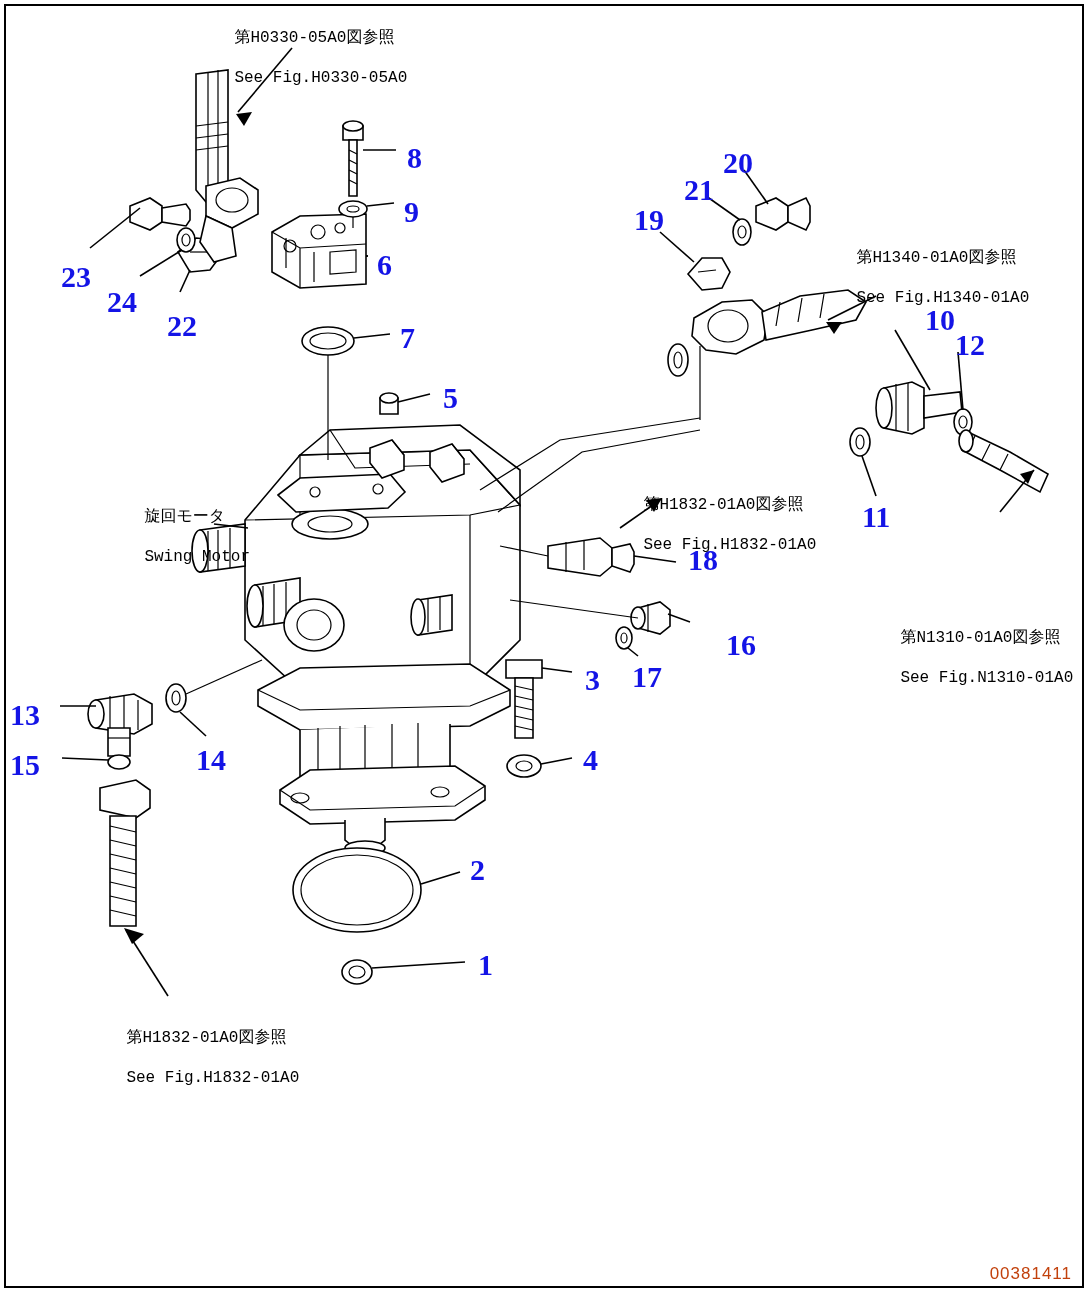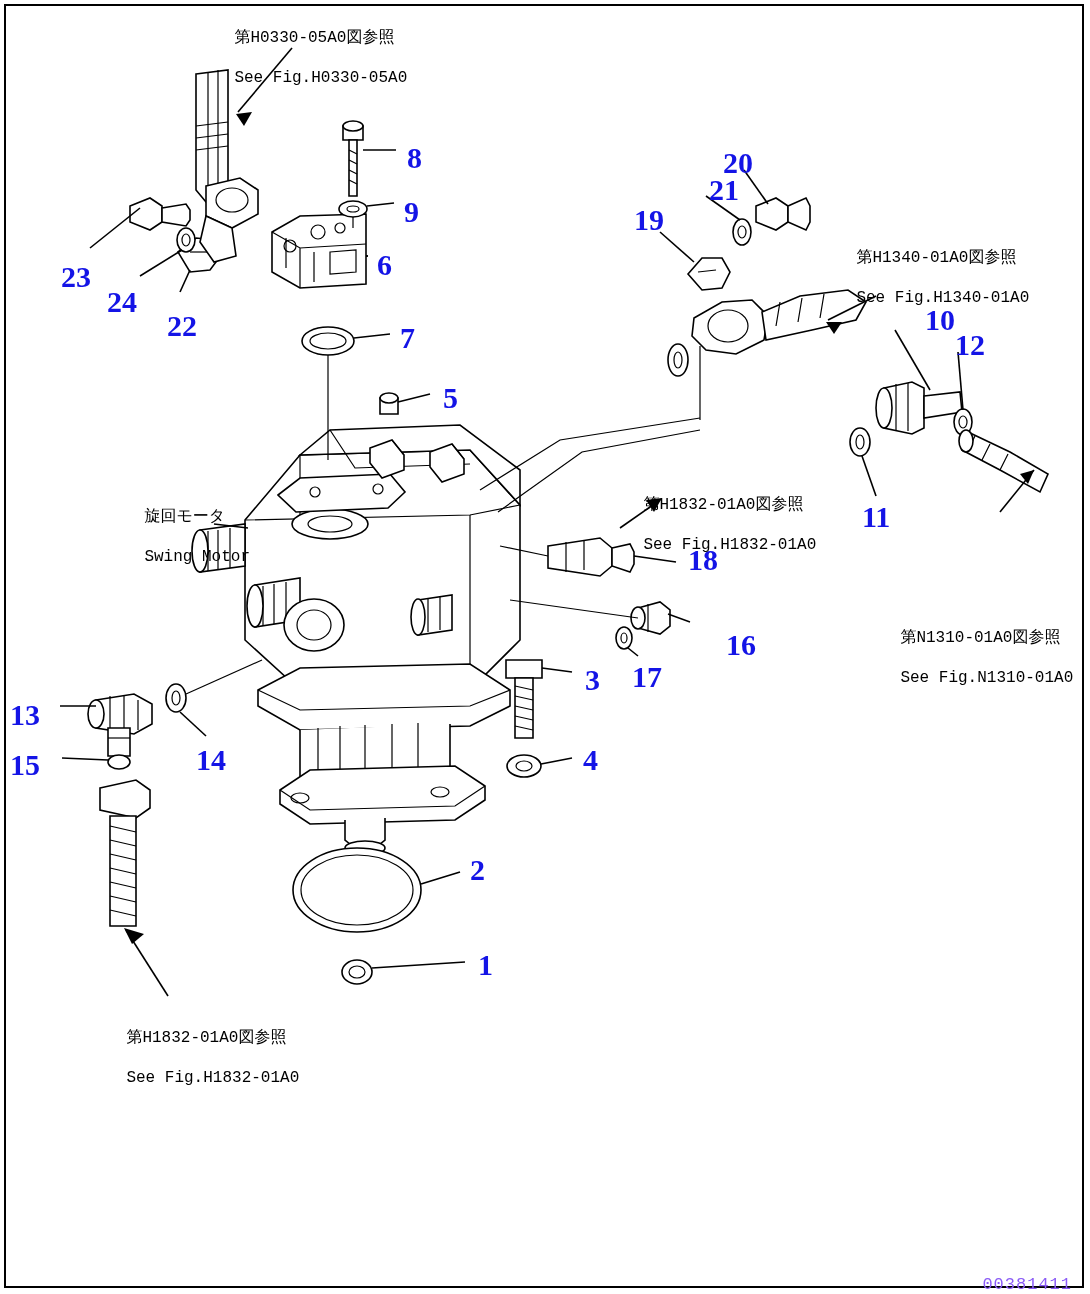--- a/index.html
+++ b/index.html
@@ -2,21 +2,21 @@
 <html><head>
 <meta charset="utf-8">
 <style>
   html,body{margin:0;padding:0;background:#ffffff;}
   body{width:1090px;height:1294px;position:relative;font-family:"Liberation Sans",sans-serif;overflow:hidden;}
   #sheet{position:absolute;inset:0;}
   .frame{position:absolute;left:4px;top:4px;width:1080px;height:1284px;border:2px solid #000;box-sizing:border-box;}
   .callout{position:absolute;color:#1414e6;font-weight:bold;font-size:30px;font-family:"Liberation Serif",serif;letter-spacing:0px;line-height:1;white-space:nowrap;}
   .note{position:absolute;color:#000;font-size:15px;font-family:"Liberation Mono",monospace;line-height:1.25;white-space:pre;}
   .note.big{font-size:16px;}
-  .docid{position:absolute;right:18px;bottom:0;color:#8b5cf6;font-size:17px;font-family:Liberation Mono, monospace;letter-spacing:1px;}
+  .docid{position:absolute;right:18px;bottom:10px;color:#c2410c;font-size:17px;font-family:Liberation Sans, sans-serif;letter-spacing:1px;}
   svg{position:absolute;left:0;top:0;width:1090px;height:1294px;}
   .ln{stroke:#000;stroke-width:1.6;fill:none;}
   .thin{stroke:#000;stroke-width:1.2;fill:none;}
   .fillw{fill:#ffffff;stroke:#000;stroke-width:1.6;}
 </style>
 </head>
 <body>
 
 <div id="sheet">
 
@@ -247,21 +247,21 @@
   <div class="callout" style="left:862px;top:502px;">11</div>
   <div class="callout" style="left:955px;top:330px;">12</div>
   <div class="callout" style="left:10px;top:700px;">13</div>
   <div class="callout" style="left:196px;top:745px;">14</div>
   <div class="callout" style="left:10px;top:750px;">15</div>
   <div class="callout" style="left:678px;top:630px;margin-left:48px;">16</div>
   <div class="callout" style="left:632px;top:662px;">17</div>
   <div class="callout" style="left:688px;top:545px;">18</div>
   <div class="callout" style="left:634px;top:205px;">19</div>
   <div class="callout" style="left:723px;top:148px;">20</div>
-  <div class="callout" style="left:709px;top:175px;">21</div>
+  <div class="callout" style="left:684px;top:175px;">21</div>
   <div class="callout" style="left:167px;top:311px;">22</div>
   <div class="callout" style="left:61px;top:262px;">23</div>
   <div class="callout" style="left:107px;top:287px;">24</div>
 
   <div class="note big" style="left:196px;top:8px;">
     <span>第H0330-05A0図参照</span><br>
     <span>See Fig.H0330-05A0</span>
   </div>
 
   <div class="note big" style="left:818px;top:228px;">

